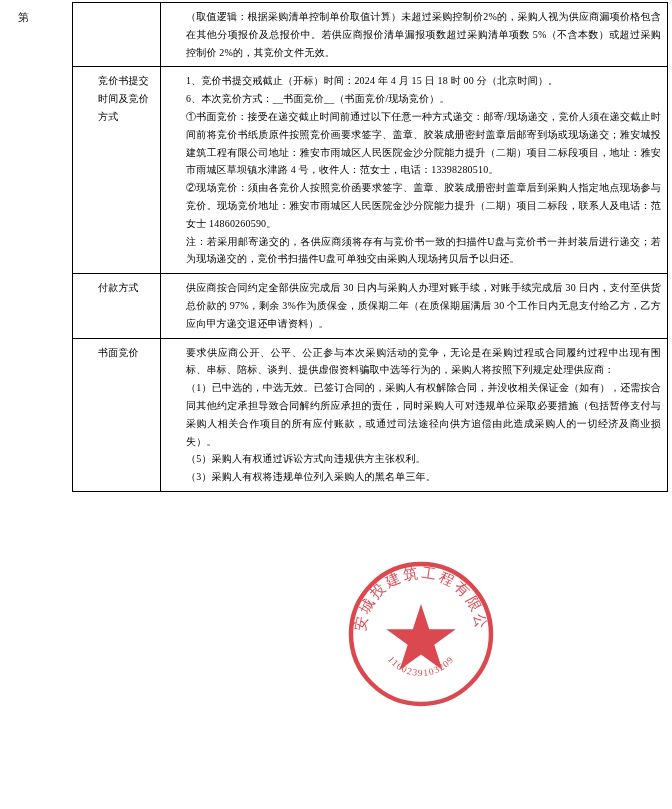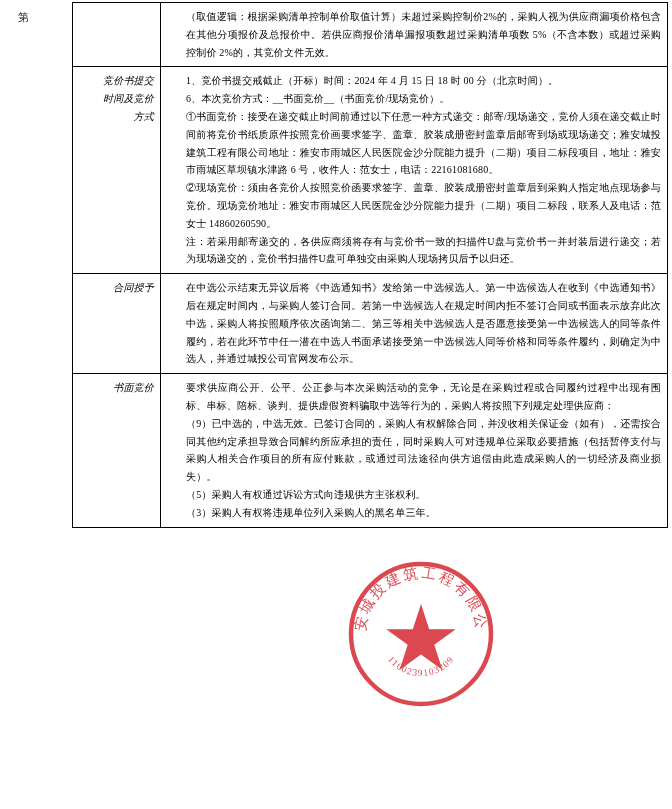--- a/index.html
+++ b/index.html
@@ -31,27 +31,26 @@
   table.doc td {
     border: 1px solid #000;
     vertical-align: top;
     padding: 5px 6px 5px 25px;
     font-size: 10px;
     line-height: 1.78;
     letter-spacing: 0.2px;
   }
   td.label {
     width: 88px;
-    text-align: right;
+    text-align: left;
     vertical-align: middle;
     font-size: 12.3px;
     line-height: 2.0;
     letter-spacing: 0.3px;
     padding: 5px 3px;
-    font-style: italic;
   }
   td.body p {
     margin: 0;
     text-align: justify;
     text-justify: inter-ideograph;
   }
   td.body p.indent {
     text-indent: 0;
   }
   
@@ -101,39 +100,39 @@
         <td class="body">
           <p class="indent">（取值逻辑：根据采购清单控制单价取值计算）未超过采购控制价2%的，采购人视为供应商漏项价格包含在其他分项报价及总报价中。若供应商报价清单漏报项数超过采购清单项数 5%（不含本数）或超过采购控制价 2%的，其竞价文件无效。</p>
         </td>
       </tr>
 
       <tr>
         <td class="label">竞价书提交时间及竞价方式</td>
         <td class="body">
           <p>1、竞价书提交戒截止（开标）时间：2024 年 4 月 15 日 18 时 00 分（北京时间）。</p>
           <p>6、本次竞价方式：__书面竞价__（书面竞价/现场竞价）。</p>
-          <p>①书面竞价：接受在递交截止时间前通过以下任意一种方式递交：邮寄/现场递交，竞价人须在递交截止时间前将竞价书纸质原件按照竞价画要求签字、盖章、胶装成册密封盖章后邮寄到场或现场递交；雅安城投建筑工程有限公司地址：雅安市雨城区人民医院金沙分院能力提升（二期）项目二标段项目，地址：雅安市雨城区草坝镇水津路 6 号，收件人：范女士，电话：22161081680。</p>
+          <p>①书面竞价：接受在递交截止时间前通过以下任意一种方式递交：邮寄/现场递交，竞价人须在递交截止时间前将竞价书纸质原件按照竞价画要求签字、盖章、胶装成册密封盖章后邮寄到场或现场递交；雅安城投建筑工程有限公司地址：雅安市雨城区人民医院金沙分院能力提升（二期）项目二标段项目，地址：雅安市雨城区草坝镇水津路 4 号，收件人：范女士，电话：13398280510。</p>
           <p>②现场竞价：须由各竞价人按照竞价函要求签字、盖章、胶装成册密封盖章后到采购人指定地点现场参与竞价。现场竞价地址：雅安市雨城区人民医院金沙分院能力提升（二期）项目二标段，联系人及电话：范女士 14860260590。</p>
           <p>注：若采用邮寄递交的，各供应商须将存有与竞价书一致的扫描件U盘与竞价书一并封装后进行递交；若为现场递交的，竞价书扫描件U盘可单独交由采购人现场拷贝后予以归还。</p>
         </td>
       </tr>
 
-
       <tr>
-        <td class="label">合同授予</td>
+        <td class="label">付款方式</td>
         <td class="body">
-          <p>在中选公示结束无异议后将《中选通知书》发给第一中选候选人。第一中选候选人在收到《中选通知书》后在规定时间内，与采购人签订合同。若第一中选候选人在规定时间内拒不签订合同或书面表示放弃此次中选，采购人将按照顺序依次函询第二、第三等相关中选候选人是否愿意接受第一中选候选人的同等条件履约，若在此环节中任一潜在中选人书面承诺接受第一中选候选人同等价格和同等条件履约，则确定为中选人，并通过城投公司官网发布公示。</p>
+          <p>供应商按合同约定全部供应完成后 30 日内与采购人办理对账手续，对账手续完成后 30 日内，支付至供货总价款的 97%，剩余 3%作为质保金，质保期二年（在质保期届满后 30 个工作日内无息支付给乙方，乙方应向甲方递交退还申请资料）。</p>
         </td>
       </tr>
+
 
       <tr>
         <td class="label">书面竞价</td>
         <td class="body">
           <p>要求供应商公开、公平、公正参与本次采购活动的竞争，无论是在采购过程或合同履约过程中出现有围标、串标、陪标、谈判、提供虚假资料骗取中选等行为的，采购人将按照下列规定处理供应商：</p>
-          <p>（9）已中选的，中选无效。已签订合同的，采购人有权解除合同，并没收相关保证金（如有），还需按合同其他约定承担导致合同解约所应承担的责任，同时采购人可对违规单位采取必要措施（包括暂停支付与采购人相关合作项目的所有应付账款，或通过司法途径向供方追偿由此造成采购人的一切经济及商业损失）。</p>
+          <p>（1）已中选的，中选无效。已签订合同的，采购人有权解除合同，并没收相关保证金（如有），还需按合同其他约定承担导致合同解约所应承担的责任，同时采购人可对违规单位采取必要措施（包括暂停支付与采购人相关合作项目的所有应付账款，或通过司法途径向供方追偿由此造成采购人的一切经济及商业损失）。</p>
           <p>（5）采购人有权通过诉讼方式向违规供方主张权利。</p>
           <p>（3）采购人有权将违规单位列入采购人的黑名单三年。</p>
         </td>
       </tr>
     </tbody>
   </table>
 
   <div class="seal">
     <svg width="152" height="152" viewBox="0 0 152 152" xmlns="http://www.w3.org/2000/svg">
       <defs>

